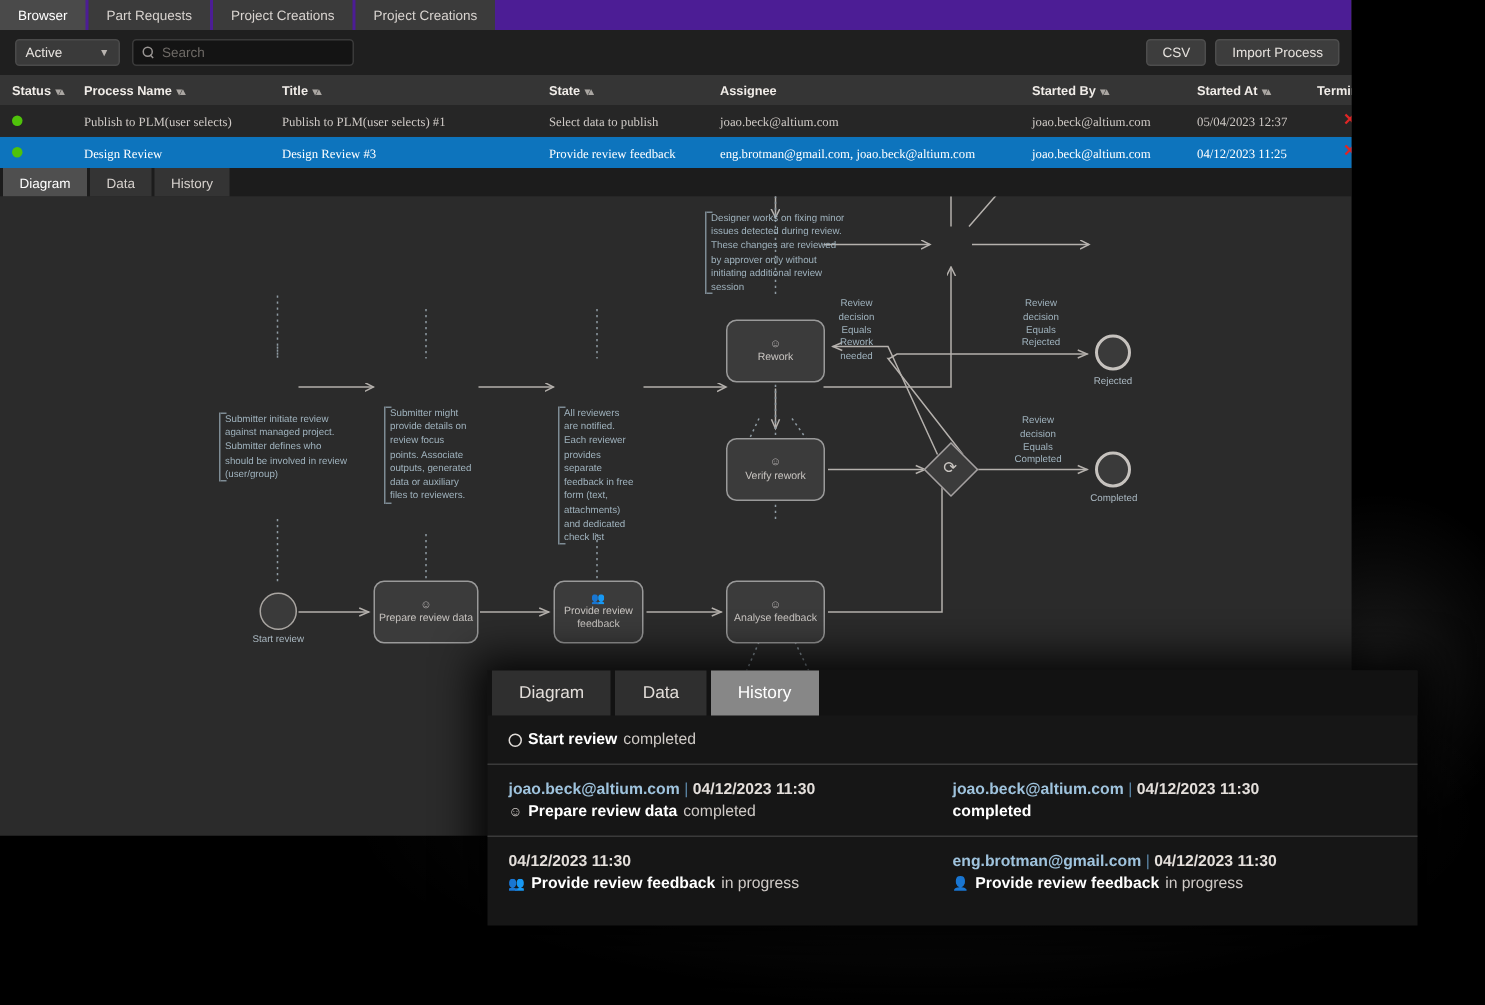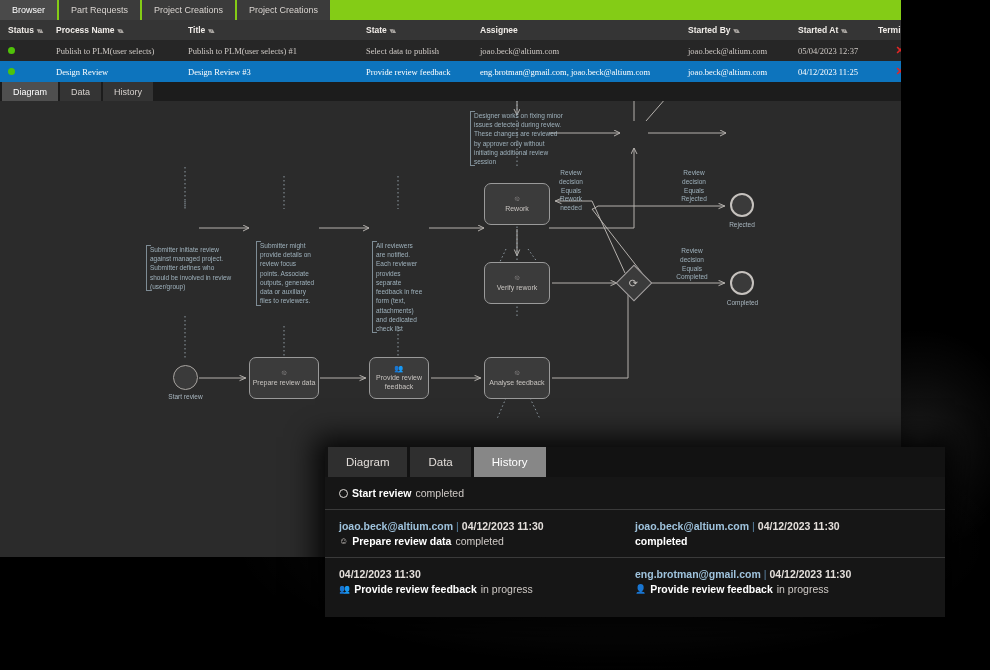--- a/index.html
+++ b/index.html
@@ -12,21 +12,21 @@
   }
   #root { position: relative; width: 990px; height: 670px; background: #000; }
 
   
   .app-panel {
     position: absolute; left: 0; top: 0; width: 901px; height: 557px;
     background: #2b2b2b; overflow: hidden;
   }
 
   
-  .tabstrip { display: flex; height: 20px; background: #84cc16; align-items: stretch; }
+  .tabstrip { display: flex; height: 20px; background: #4c1d95; align-items: stretch; }
   .tab {
     padding: 0 12px; display: flex; align-items: center; justify-content: center;
     font-size: 9px; color: #d9d4d0; background: #3b3b3b; margin-right: 2px;
     cursor: pointer; white-space: nowrap; line-height: 1;
   }
   .tab.active { background: #4a4a4a; color: #fff; }
 
   
   .toolbar {
     height: 30px; background: #1f1f1f; display: flex; align-items: center;
@@ -172,20 +172,38 @@
           <span>Part Requests</span>
         </div>
       <div class="tab">
           <span>Project Creations</span>
         </div>
       <div class="tab">
           <span>Project Creations</span>
         </div>
     </div>
 
+    <div class="toolbar">
+      <div class="select-box">
+        <span>Active</span>
+        <span class="chev">▼</span>
+      </div>
+      <div class="search-box">
+        <span class="magnifier"></span>
+        <span class="ph">Search</span>
+      </div>
+      <div class="tb-right">
+        <div class="tb-btn">
+            <span>CSV</span>
+          </div>
+        <div class="tb-btn">
+            <span>Import Process</span>
+          </div>
+      </div>
+    </div>
 
     <table class="proc">
       <thead>
         <tr>
           <th class="c-status"><span>Status</span><span class="sortarrow">▾▴</span></th>
           <th class="c-name"><span>Process Name</span><span class="sortarrow">▾▴</span></th>
           <th class="c-title"><span>Title</span><span class="sortarrow">▾▴</span></th>
           <th class="c-state"><span>State</span><span class="sortarrow">▾▴</span></th>
           <th class="c-assignee"><span>Assignee</span></th>
           <th class="c-by"><span>Started By</span><span class="sortarrow">▾▴</span></th>

